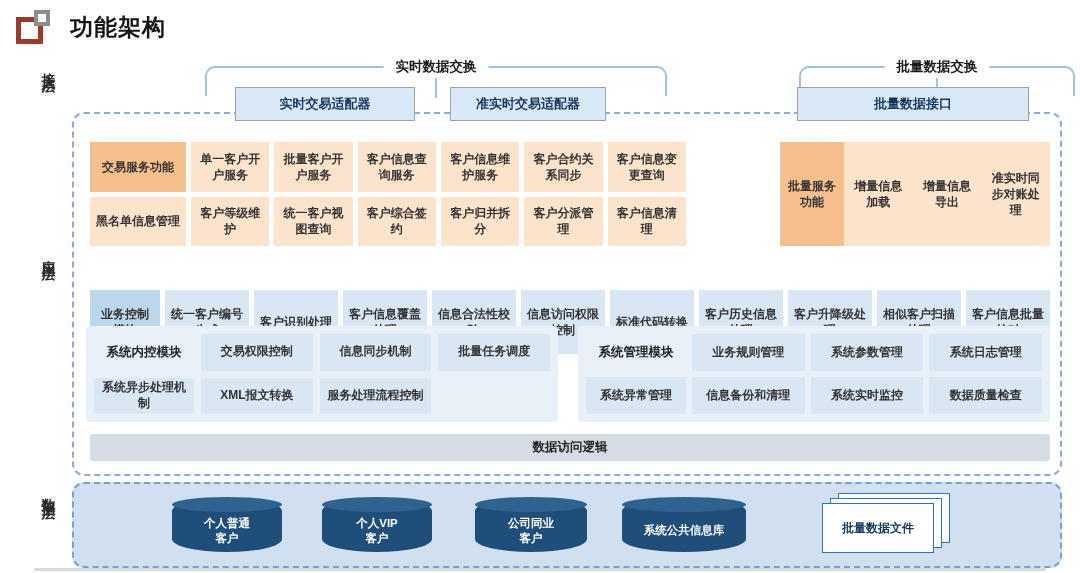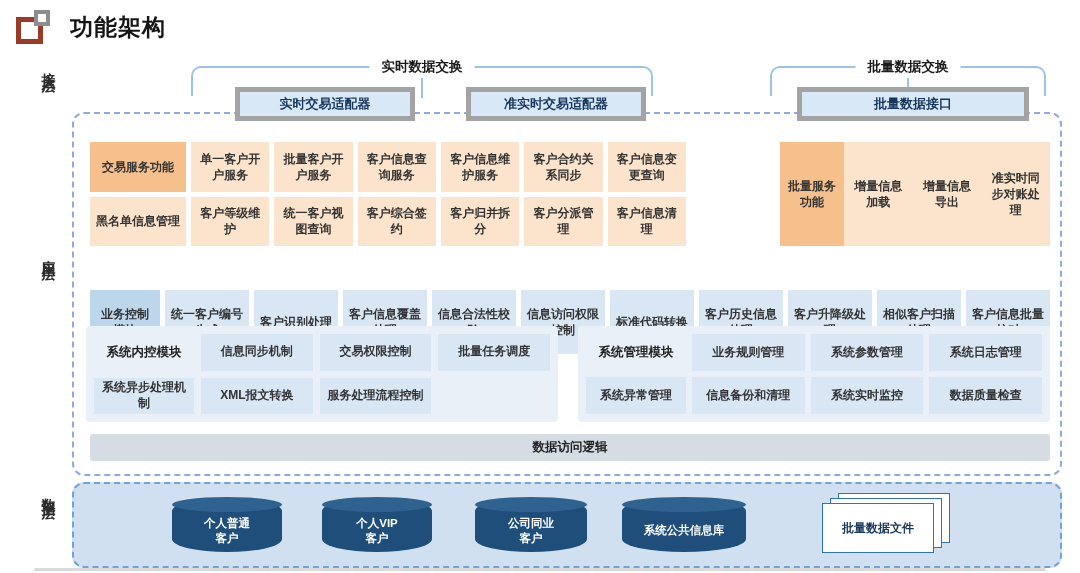--- a/index.html
+++ b/index.html
@@ -19,21 +19,21 @@
           font-size:14px;font-weight:700;color:#2b2b2b;letter-spacing:4px;}
 
   
   .bracket{position:absolute;top:66px;height:30px;border:2px solid #9cc2e5;border-bottom:none;
            border-radius:10px 10px 0 0;}
   .bracket::after{content:"";position:absolute;left:50%;margin-left:-1px;top:10px;height:20px;
                   width:2px;background:#9cc2e5;}
   .bracket-label{position:absolute;left:50%;transform:translateX(-50%);top:-10px;background:#fff;
                  padding:0 12px;font-size:13.5px;font-weight:700;color:#1a1a1a;white-space:nowrap;}
 
-  .adapter{position:absolute;top:87px;height:34px;background:#d9e8f7;border:5px solid #a3a3a3;
+  .adapter{position:absolute;top:87px;height:34px;background:#d9e8f7;border:1px solid #a3a3a3;
            display:flex;align-items:center;justify-content:center;font-size:13px;font-weight:700;
            color:#16365c;z-index:3;}
 
   
   .app-container{position:absolute;left:72px;top:112px;width:990px;height:364px;
                  border:2px dashed #8faadc;border-radius:12px;background:#fff;}
 
   .cell{display:flex;align-items:center;justify-content:center;text-align:center;font-size:12px;
         font-weight:600;color:#333;line-height:1.35;padding:2px 6px;}
   .o{background:#fbe3cc;}
@@ -86,24 +86,24 @@
   <div class="logo">
     <div class="sq1"></div>
     <div class="sq2"></div>
   </div>
   <h1 class="title">功能架构</h1>
 
   <div class="vlabel" style="top:60px">接入层</div>
   <div class="vlabel" style="top:248px">应用层</div>
   <div class="vlabel" style="top:487px">数据层</div>
 
-  <div class="bracket" style="left:191px;width:462px">
+  <div class="bracket" style="left:205px;width:462px">
     <span class="bracket-label">实时数据交换</span>
   </div>
-  <div class="bracket" style="left:770px;width:276px">
+  <div class="bracket" style="left:799px;width:276px">
     <span class="bracket-label">批量数据交换</span>
   </div>
 
   <div class="app-container">
 
     <div class="tx-grid">
       <div class="cell o-label">交易服务功能</div>
       <div class="cell o">单一客户开户服务</div>
       <div class="cell o">批量客户开户服务</div>
       <div class="cell o">客户信息查询服务</div>
@@ -135,22 +135,22 @@
       <div class="cell b">信息访问权限控制</div>
       <div class="cell b">标准代码转换</div>
       <div class="cell b">客户历史信息处理</div>
       <div class="cell b">客户升降级处理</div>
       <div class="cell b">相似客户扫描处理</div>
       <div class="cell b">客户信息批量核对</div>
     </div>
 
     <div class="panel left">
       <div class="pcell plabel">系统内控模块</div>
+      <div class="pcell">交易权限控制</div>
       <div class="pcell">信息同步机制</div>
-      <div class="pcell">交易权限控制</div>
       <div class="pcell">批量任务调度</div>
       <div class="pcell">系统异步处理机制</div>
       <div class="pcell">XML报文转换</div>
       <div class="pcell">服务处理流程控制</div>
     </div>
 
     <div class="panel right">
       <div class="pcell plabel">系统管理模块</div>
       <div class="pcell">业务规则管理</div>
       <div class="pcell">系统参数管理</div>
@@ -158,21 +158,21 @@
       <div class="pcell">系统异常管理</div>
       <div class="pcell">信息备份和清理</div>
       <div class="pcell">系统实时监控</div>
       <div class="pcell">数据质量检查</div>
     </div>
 
     <div class="dal-bar">数据访问逻辑</div>
   </div>
 
   <div class="adapter" style="left:235px;width:180px">实时交易适配器</div>
-  <div class="adapter" style="left:466px;width:180px">准实时交易适配器</div>
+  <div class="adapter" style="left:450px;width:156px">准实时交易适配器</div>
   <div class="adapter" style="left:797px;width:232px">批量数据接口</div>
 
   <div class="data-container">
     <div class="cyl" style="left:98px;width:110px">
       <div class="cap"></div>
       <div class="dblabel">个人普通
 客户</div>
     </div>
     <div class="cyl" style="left:248px;width:110px">
       <div class="cap"></div>

